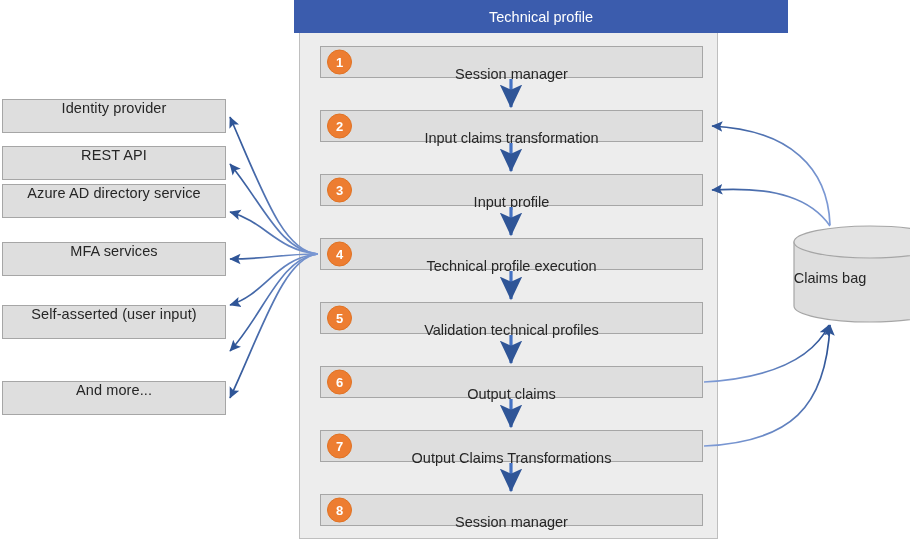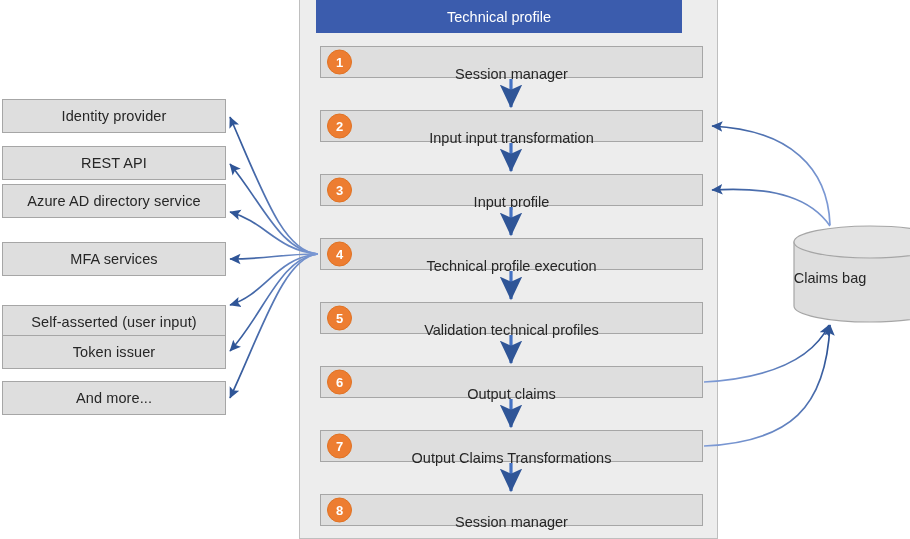--- a/index.html
+++ b/index.html
@@ -25,44 +25,44 @@
   
   .src-box {
     position: absolute;
     left: 2px;
     width: 224px;
     height: 34px;
     box-sizing: border-box;
     background: #DEDEDE;
     border: 1px solid #A6A6A6;
     display: flex;
-    align-items: center;
+    align-items: flex-start;
     justify-content: center;
     font-size: 14.5px;
     color: #262626;
     letter-spacing: .1px;
   }
 
   
   #panel {
     position: absolute;
     left: 299px;
     top: 0px;
     width: 419px;
     height: 539px;
     box-sizing: border-box;
     background: #EDEDED;
     border: 1px solid #BFBFBF;
     border-top: none;
   }
   #panel-header {
     position: absolute;
-    left: 316px;
+    left: 294px;
     top: 0px;
-    width: 366px;
+    width: 494px;
     height: 33px;
     box-sizing: border-box;
     background: #3B5CAD;
     color: #ffffff;
     display: flex;
     align-items: center;
     justify-content: center;
     font-size: 14.5px;
   }
 
@@ -147,39 +147,36 @@
     </div>
   <div class="src-box" style="top:184px">
       <span>Azure AD directory service</span>
     </div>
   <div class="src-box" style="top:242px">
       <span>MFA services</span>
     </div>
   <div class="src-box" style="top:305px">
       <span>Self-asserted (user input)</span>
     </div>
-  <div class="src-box" style="top:335px">
-      <span>Token issuer</span>
-    </div>
   <div class="src-box" style="top:381px">
       <span>And more...</span>
     </div>
 
   <div id="panel"></div>
   <div id="panel-header">
     <span>Technical profile</span>
   </div>
 
   <div class="step-box" style="top:46px">
     <span class="step-badge">1</span>
     <span class="step-label">Session manager</span>
   </div>
   <div class="step-box" style="top:110px">
     <span class="step-badge">2</span>
-    <span class="step-label">Input input transformation</span>
+    <span class="step-label">Input claims transformation</span>
   </div>
   <div class="step-box" style="top:174px">
     <span class="step-badge">3</span>
     <span class="step-label">Input profile</span>
   </div>
   <div class="step-box" style="top:238px">
     <span class="step-badge">4</span>
     <span class="step-label">Technical profile execution</span>
   </div>
   <div class="step-box" style="top:302px">

